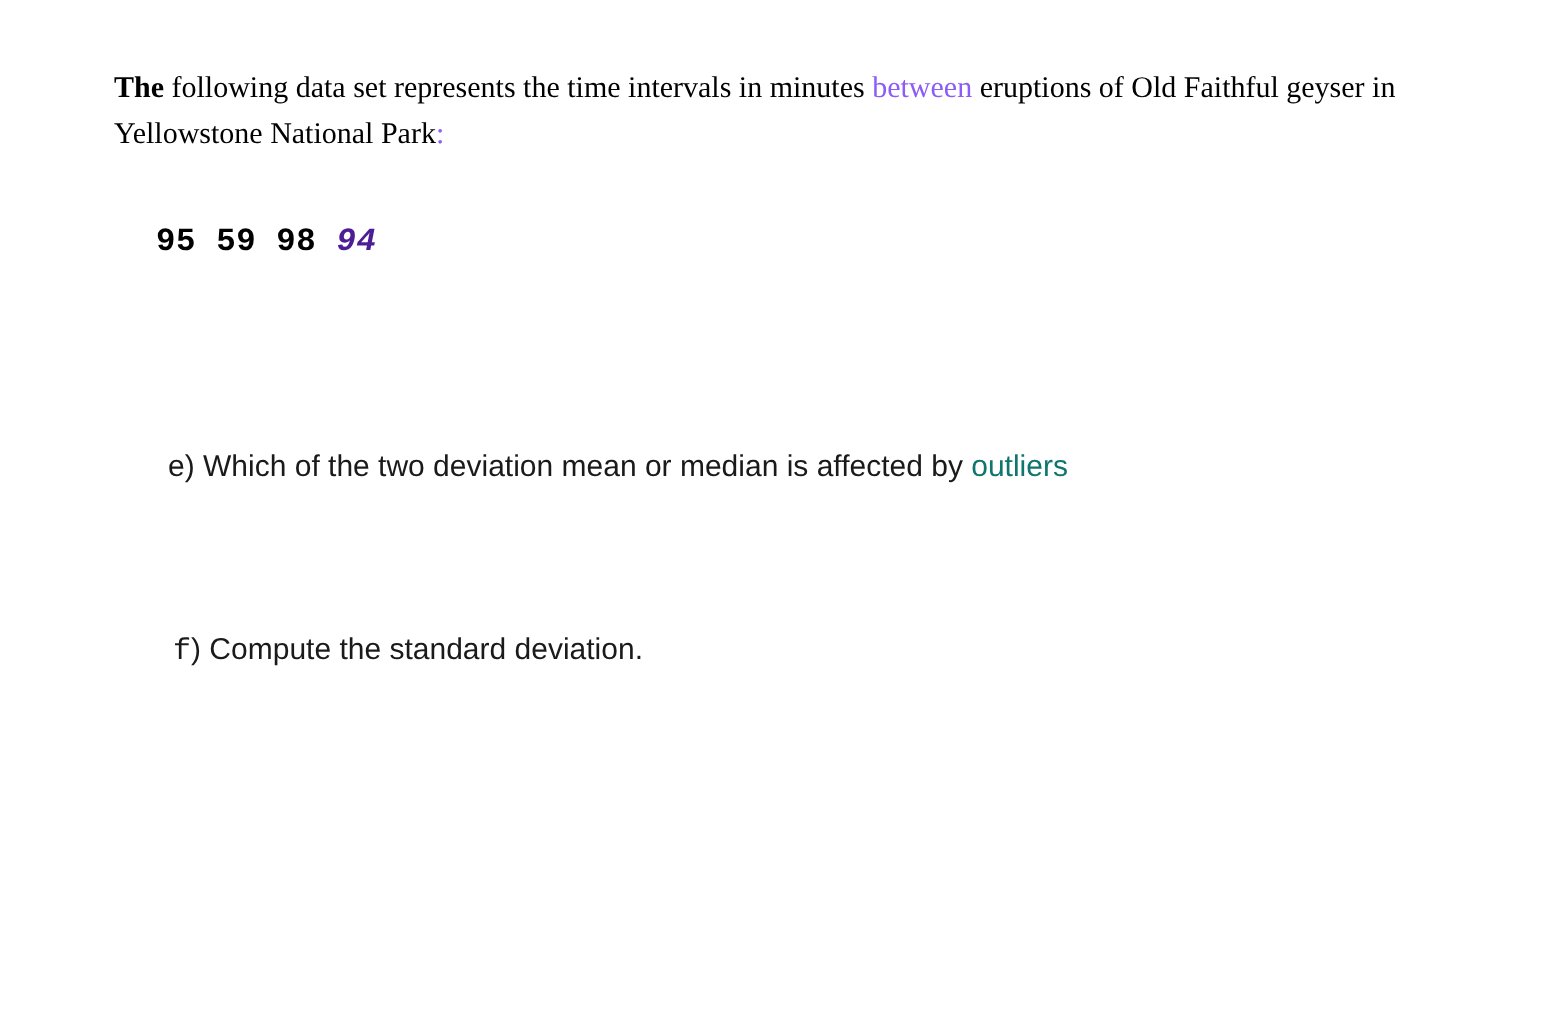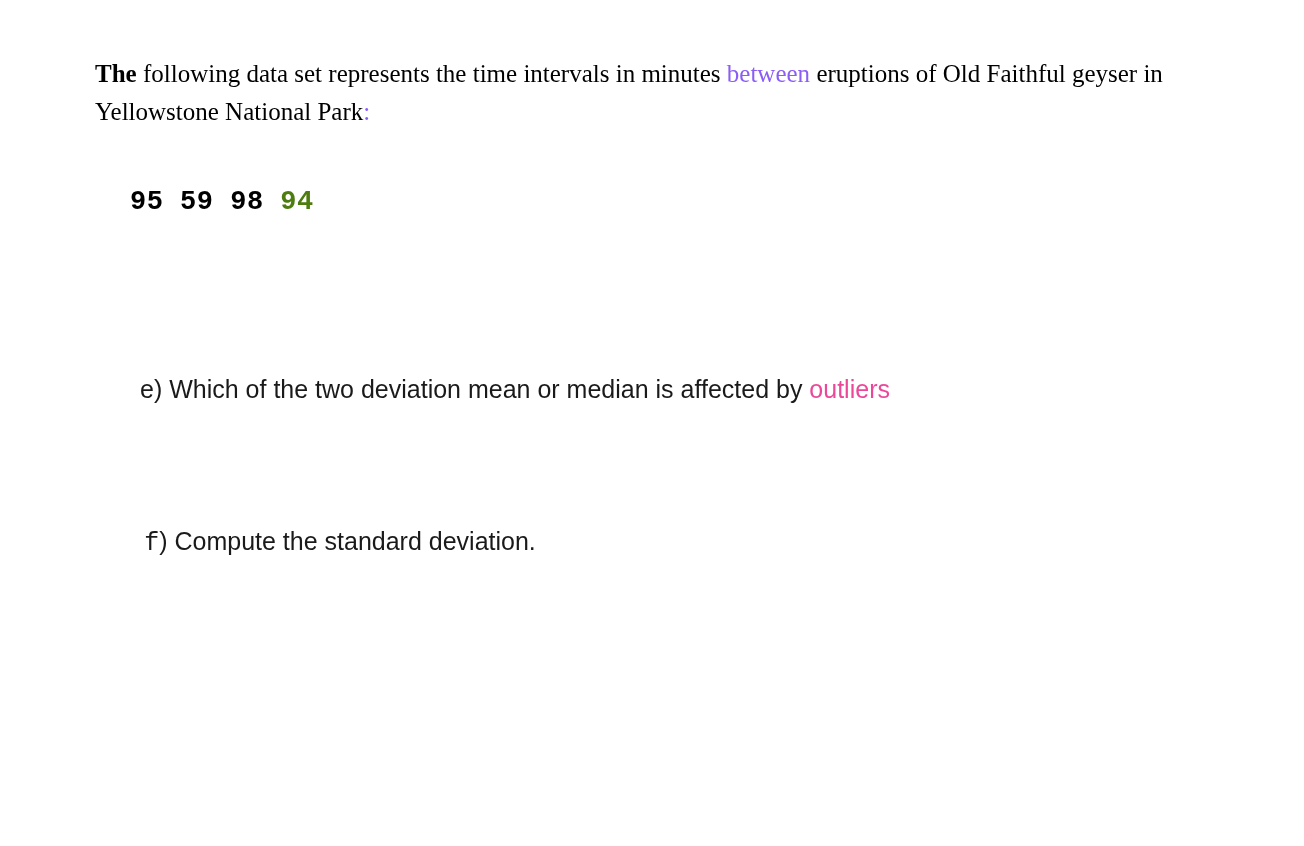--- a/index.html
+++ b/index.html
@@ -29,33 +29,34 @@
     .data-set {
       font-family: 'Courier New', Courier, monospace;
       font-size: 27px;
       font-weight: bold;
       line-height: 1.7;
       margin-left: 35px;
       margin-bottom: 145px;
       letter-spacing: 0.5px;
     }
     .data-set .olive-num {
-      color: #4d7c0f;
+      color: #4c1d95;
+      font-style: italic;
     }
     .question {
       font-family: Arial, Helvetica, sans-serif;
       font-size: 25px;
       line-height: 1.5;
       margin-left: 45px;
       margin-bottom: 115px;
       color: #1a1a1a;
       max-width: 820px;
     }
     .question .olive-word {
-      color: #ec4899;
+      color: #0f766e;
     }
     .question .mono-letter {
       font-family: 'Courier New', Courier, monospace;
     }
     .question-f {
       max-width: 400px;
       text-align: center;
     }
   </style>
 </head>

